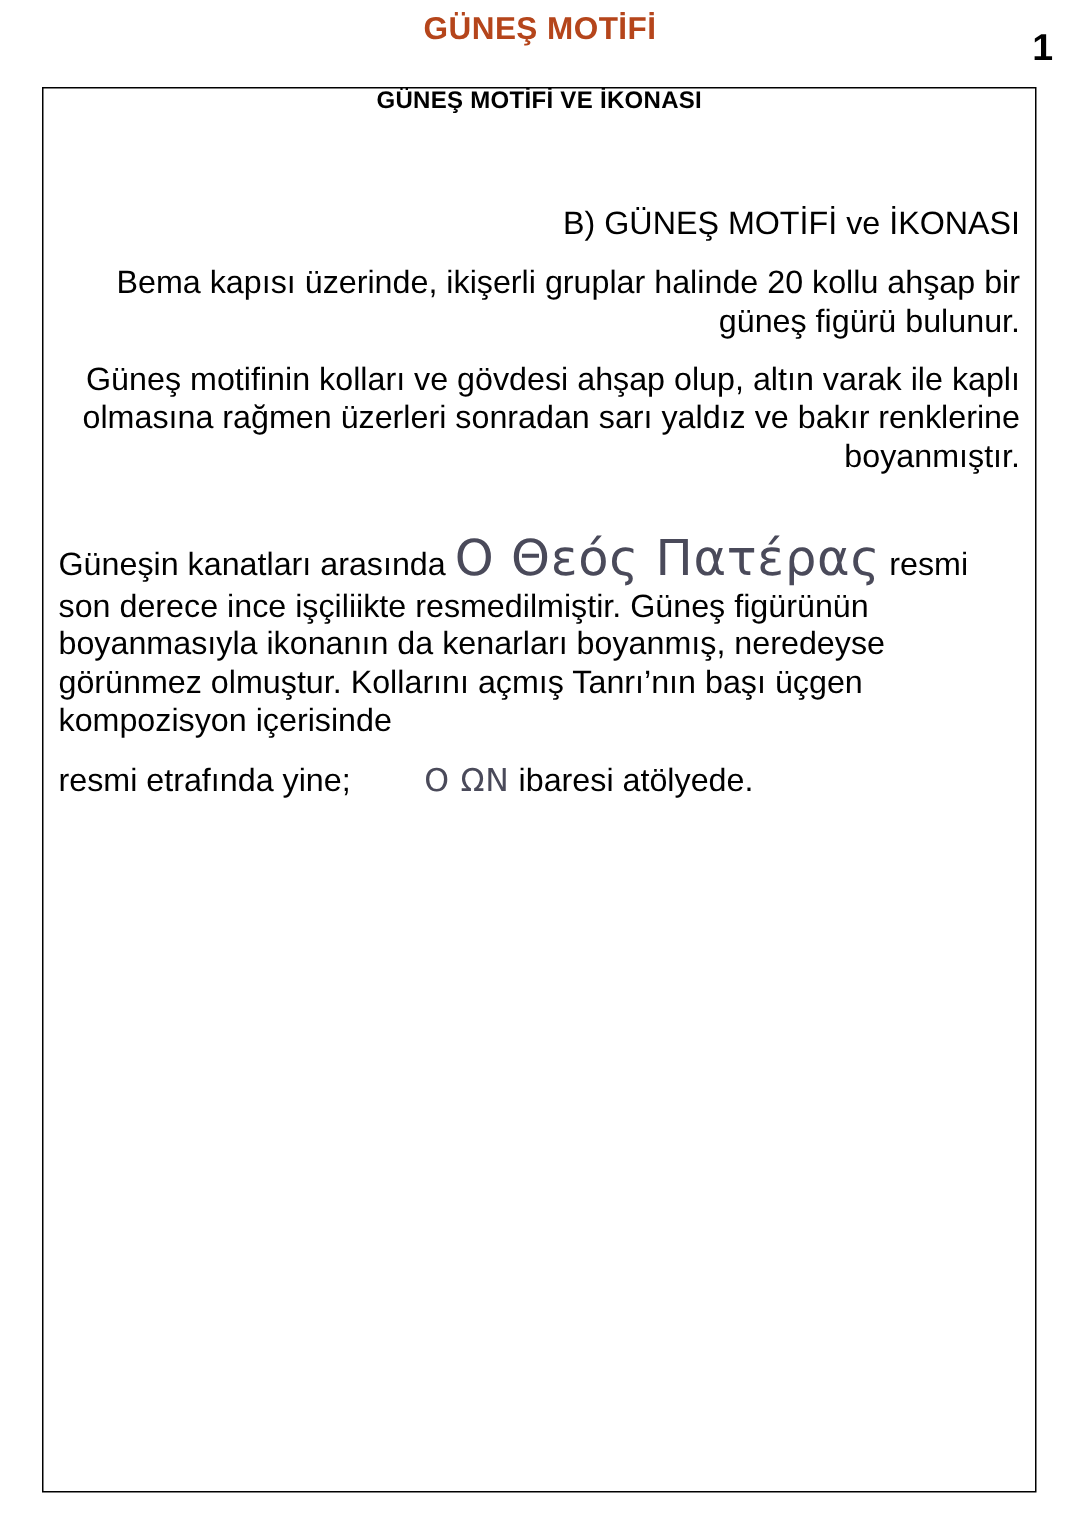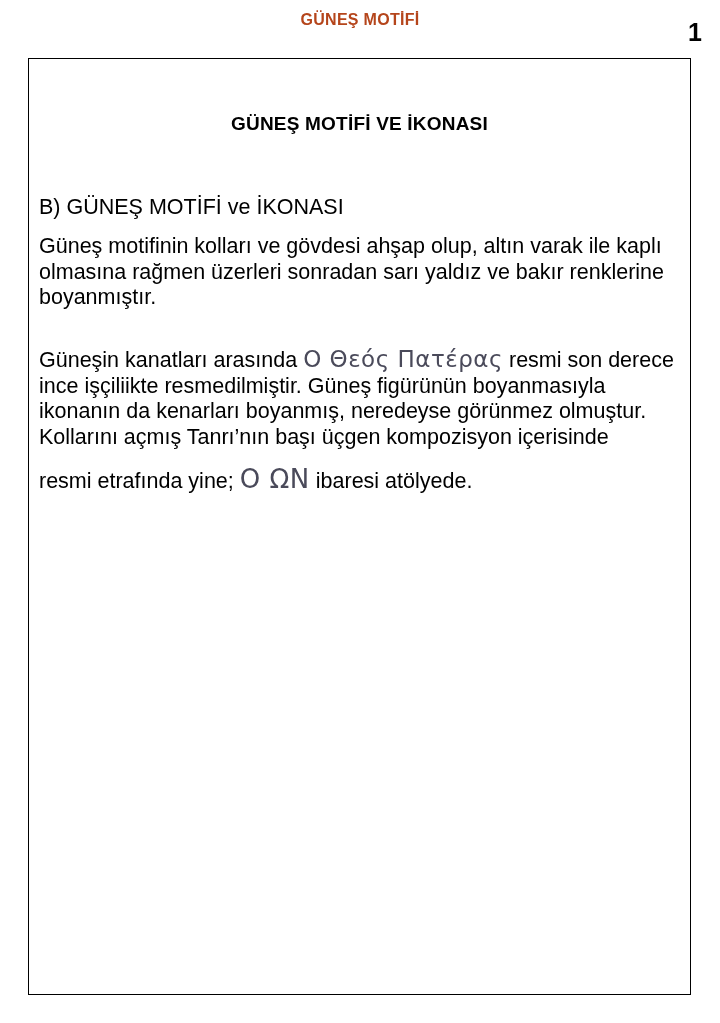--- a/index.html
+++ b/index.html
@@ -22,21 +22,21 @@
     box-sizing: border-box;
   }
   .header {
     position: relative;
     height: 40px;
     display: flex;
     align-items: center;
     justify-content: center;
   }
   .header-title {
-    font-size: 16px;
+    font-size: 21px;
     font-weight: bold;
     color: #b5451b;
     letter-spacing: 0.3px;
   }
   .page-number {
     position: absolute;
     right: 18px;
     top: 20px;
     font-size: 25px;
     font-weight: bold;
@@ -48,53 +48,54 @@
     left: 28px;
     top: 58px;
     width: 663px;
     height: 937px;
     border: 1px solid #000000;
     box-sizing: border-box;
     background: #ffffff;
   }
   .doc-title {
     text-align: center;
-    font-size: 19px;
+    font-size: 16px;
     font-weight: bold;
-    margin-top: 54px;
     margin-bottom: 0;
     letter-spacing: 0.2px;
   }
   .body-text {
     font-size: 21.5px;
     line-height: 1.18;
     padding: 0 4px 0 4px;
     margin: 0 2px;
   }
   .para {
     margin: 0 0 14px 0;
     padding-left: 4px;
     padding-right: 4px;
+    text-align: right;
   }
   .first-para {
     margin-top: 60px;
   }
   .greek {
     font-family: "DejaVu Sans", sans-serif;
-    font-size: 23px;
+    font-size: 33px;
     color: #4a4a5a;
     letter-spacing: 0.5px;
     white-space: nowrap;
   }
   .greek-small {
     font-family: "DejaVu Sans", sans-serif;
-    font-size: 26px;
+    font-size: 21px;
     color: #4a4a5a;
     letter-spacing: 0.5px;
     white-space: nowrap;
+    margin-left: 43px;
   }
   .mixed-para {
     margin: 0 0 14px 0;
     padding-left: 4px;
     padding-right: 4px;
   }
   .inline-flow {
     display: inline;
     margin-top: 30px;
   }
@@ -113,20 +114,21 @@
   <div class="page-number">1</div>
 
   <div class="content-box">
 
     <div class="doc-title">GÜNEŞ MOTİFİ VE İKONASI</div>
 
     <div class="body-text">
 
       <p class="para first-para">B) GÜNEŞ MOTİFİ ve İKONASI</p>
 
+      <p class="para">Bema kapısı üzerinde, ikişerli gruplar halinde 20 kollu ahşap bir güneş figürü bulunur.</p>
 
       <p class="para">Güneş motifinin kolları ve gövdesi ahşap olup, altın varak ile kaplı olmasına rağmen üzerleri sonradan sarı yaldız ve bakır renklerine boyanmıştır.</p>
 
       <div class="spacer-top"></div>
 
       <p class="mixed-para">
         <span class="inline-flow">Güneşin kanatları arasında</span>
         <span class="greek">Ο Θεός Πατέρας</span>
         <span class="inline-flow">resmi son derece ince işçiliikte resmedilmiştir. Güneş figürünün boyanmasıyla ikonanın da kenarları boyanmış, neredeyse görünmez olmuştur. Kollarını açmış Tanrı’nın başı üçgen kompozisyon içerisinde</span>
       </p>

